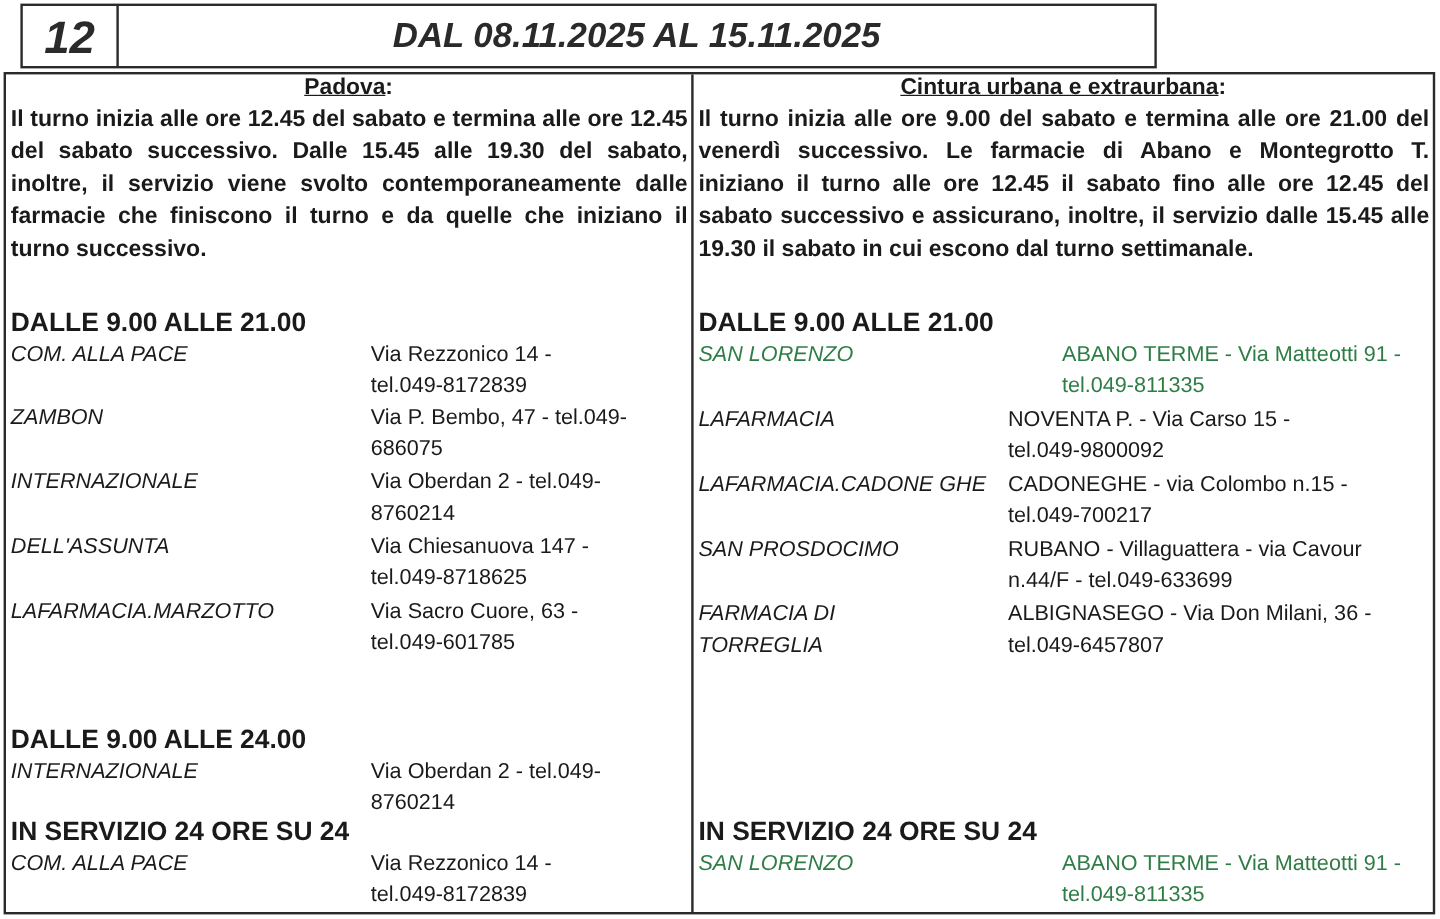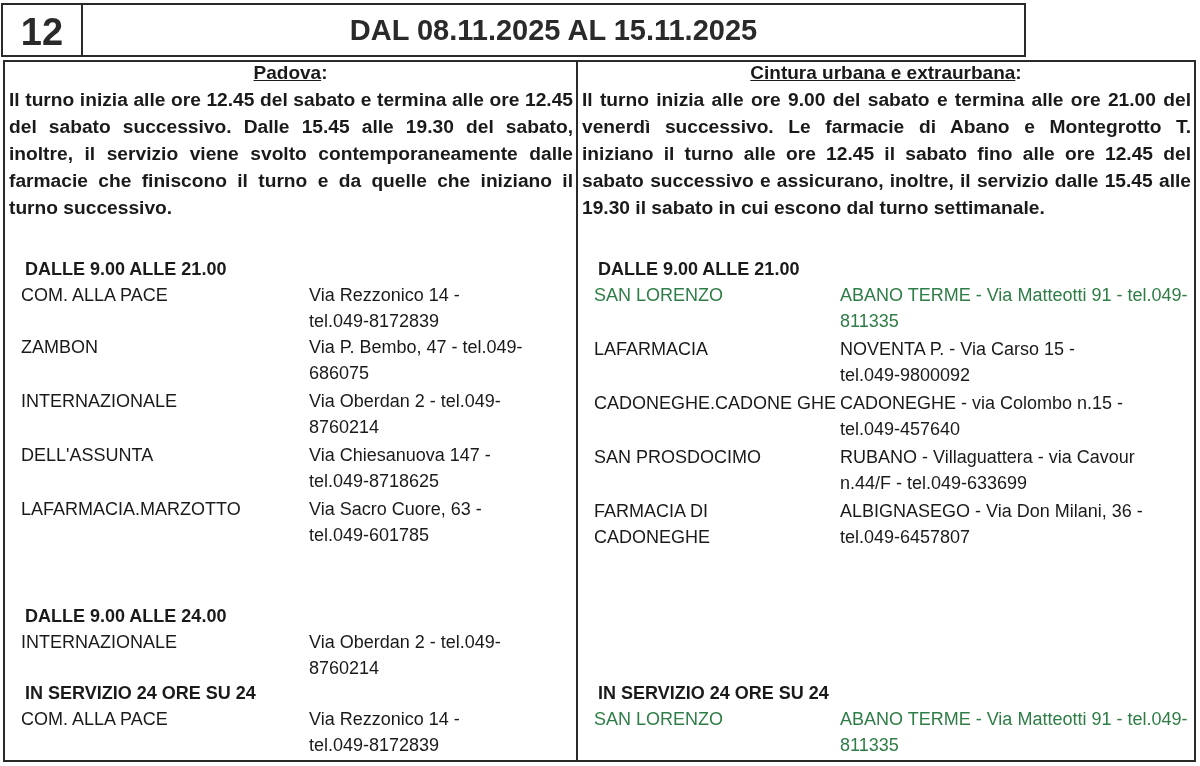--- a/index.html
+++ b/index.html
@@ -1,21 +1,21 @@
 <!DOCTYPE html>
 <html><head>
   <meta charset="utf-8">
   <style>
     * { box-sizing: border-box; margin: 0; padding: 0; }
     html, body { width: 1200px; height: 766px; background: #ffffff; overflow: hidden; }
     body { font-family: "Liberation Sans", sans-serif; color: #1a1a1a; position: relative; }
 
     .header {
-      position: absolute; left: 1px; top: 3px; width: 1025px; height: 54px;
-      border: 2px solid #2a2a2a; display: flex;
+      position: absolute; left: 17px; top: 3px; width: 947px; height: 54px;
+      border: 2px solid #2a2a2a; display: flex; font-style: italic;
     }
     .header .num {
       width: 80px; border-right: 2px solid #2a2a2a;
       font-weight: bold; font-size: 38px; display: flex; align-items: center; justify-content: center;
       color: #2a2a2a; padding-top: 4px;
     }
     .header .period {
       flex: 1; font-weight: bold; font-size: 29px; text-align: center; padding-top: 9px; color: #2a2a2a;
     }
 
@@ -30,27 +30,27 @@
     .col-title {
       font-weight: bold; font-size: 19px; text-align: center; line-height: 22px; height: 24px;
     }
     .col-title .u { text-decoration: underline; }
     .intro {
       font-weight: bold; font-size: 19.2px; line-height: 27px; text-align: justify;
       text-align-last: left; padding: 0 3px 0 4px;
     }
 
     .section { position: absolute; left: 0; right: 0; }
-    .sec-title { font-weight: bold; font-size: 18px; line-height: 26px; padding-left: 20px; }
+    .sec-title { font-weight: bold; font-size: 22px; line-height: 26px; padding-left: 4px; }
     .row { display: flex; font-size: 18px; line-height: 26px; }
-    .row .name { padding-left: 16px; flex-shrink: 0; }
+    .row .name { padding-left: 4px; flex-shrink: 0; font-style: italic; }
     .left .row .name { width: 304px; }
     .right .row .name { width: 262px; }
     .row .addr { flex: 1; padding-right: 6px; }
-    .row.green { color: #2e7d46; }
+    .row.green { color: #2e7d46; gap: 45px; }
   </style>
 </head>
 <body>
 
 <div class="header">
   <div class="num">12</div>
   <div class="period">DAL 08.11.2025 AL 15.11.2025</div>
 </div>
 
 <div class="body">
@@ -108,29 +108,29 @@
       <div class="sec-title">DALLE 9.00 ALLE 21.00</div>
       <div class="row green" style="height:54px">
         <div class="name">SAN LORENZO</div>
         <div class="addr">ABANO TERME - Via Matteotti 91 - tel.049-811335</div>
       </div>
       <div class="row" style="height:54px">
         <div class="name">LAFARMACIA</div>
         <div class="addr" style="width:250px;flex:none">NOVENTA P. - Via Carso 15 - tel.049-9800092</div>
       </div>
       <div class="row" style="height:54px">
-        <div class="name" style="width:262px;word-break:break-all">CADONEGHE.CADONE GHE</div>
-        <div class="addr" style="width:300px;flex:none">CADONEGHE - via Colombo n.15 - tel.049-457640</div>
+        <div class="name" style="width:262px;word-break:break-all">LAFARMACIA.CADONE GHE</div>
+        <div class="addr" style="width:300px;flex:none">CADONEGHE - via Colombo n.15 - tel.049-700217</div>
       </div>
       <div class="row" style="height:54px">
         <div class="name">SAN PROSDOCIMO</div>
         <div class="addr">RUBANO - Villaguattera - via Cavour n.44/F - tel.049-633699</div>
       </div>
       <div class="row" style="height:54px">
-        <div class="name" style="width:262px;padding-right:120px">FARMACIA DI CADONEGHE</div>
+        <div class="name" style="width:262px;padding-right:120px">FARMACIA DI TORREGLIA</div>
         <div class="addr">ALBIGNASEGO - Via Don Milani, 36 - tel.049-6457807</div>
       </div>
     </div>
 
     <div class="section" style="top:618px">
       <div class="sec-title">IN SERVIZIO 24 ORE SU 24</div>
       <div class="row green" style="height:54px">
         <div class="name">SAN LORENZO</div>
         <div class="addr">ABANO TERME - Via Matteotti 91 - tel.049-811335</div>
       </div>

